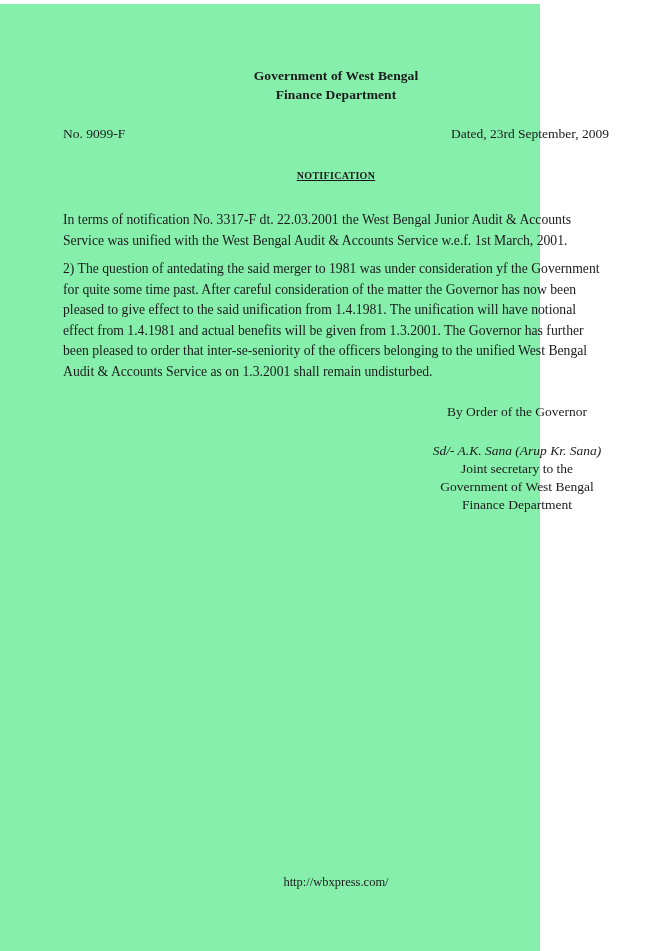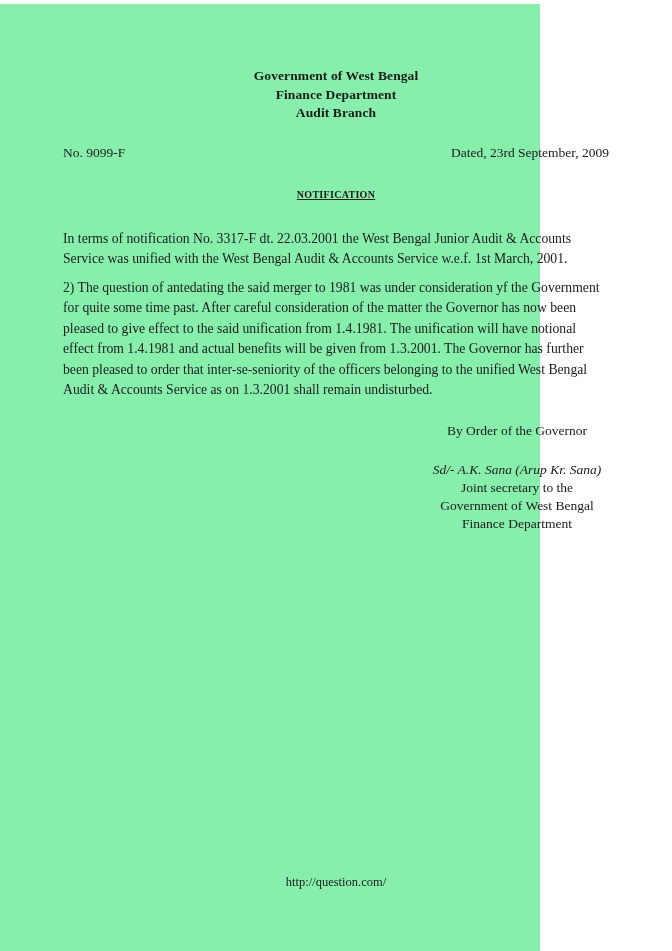--- a/index.html
+++ b/index.html
@@ -111,21 +111,20 @@
 </style>
 </head>
 <body>
 
 <div class="page">
   <div class="content">
 
     <div class="letterhead">
       <div class="lh-line">Government of West Bengal</div>
       <div class="lh-line">Finance Department</div>
-      <div class="lh-line">Audit Branch</div>
     </div>
 
     <div class="ref-row">
       <div class="ref-no">No. 9099-F</div>
       <div class="ref-date">Dated, 23rd September, 2009</div>
     </div>
 
     <div class="doc-title-wrap">
       <span class="doc-title">NOTIFICATION</span>
     </div>
@@ -138,15 +137,15 @@
       <div class="sig-order">By Order of the Governor</div>
       <div class="sig-name">Sd/- A.K. Sana (Arup Kr. Sana)</div>
       <div class="sig-line">Joint secretary to the</div>
       <div class="sig-line">Government of West Bengal</div>
       <div class="sig-line">Finance Department</div>
     </div>
 
   </div>
 
   <div class="footer">
-    <span>http://question.com/</span>
+    <span>http://wbxpress.com/</span>
   </div>
 </div>
 
 </body></html>

